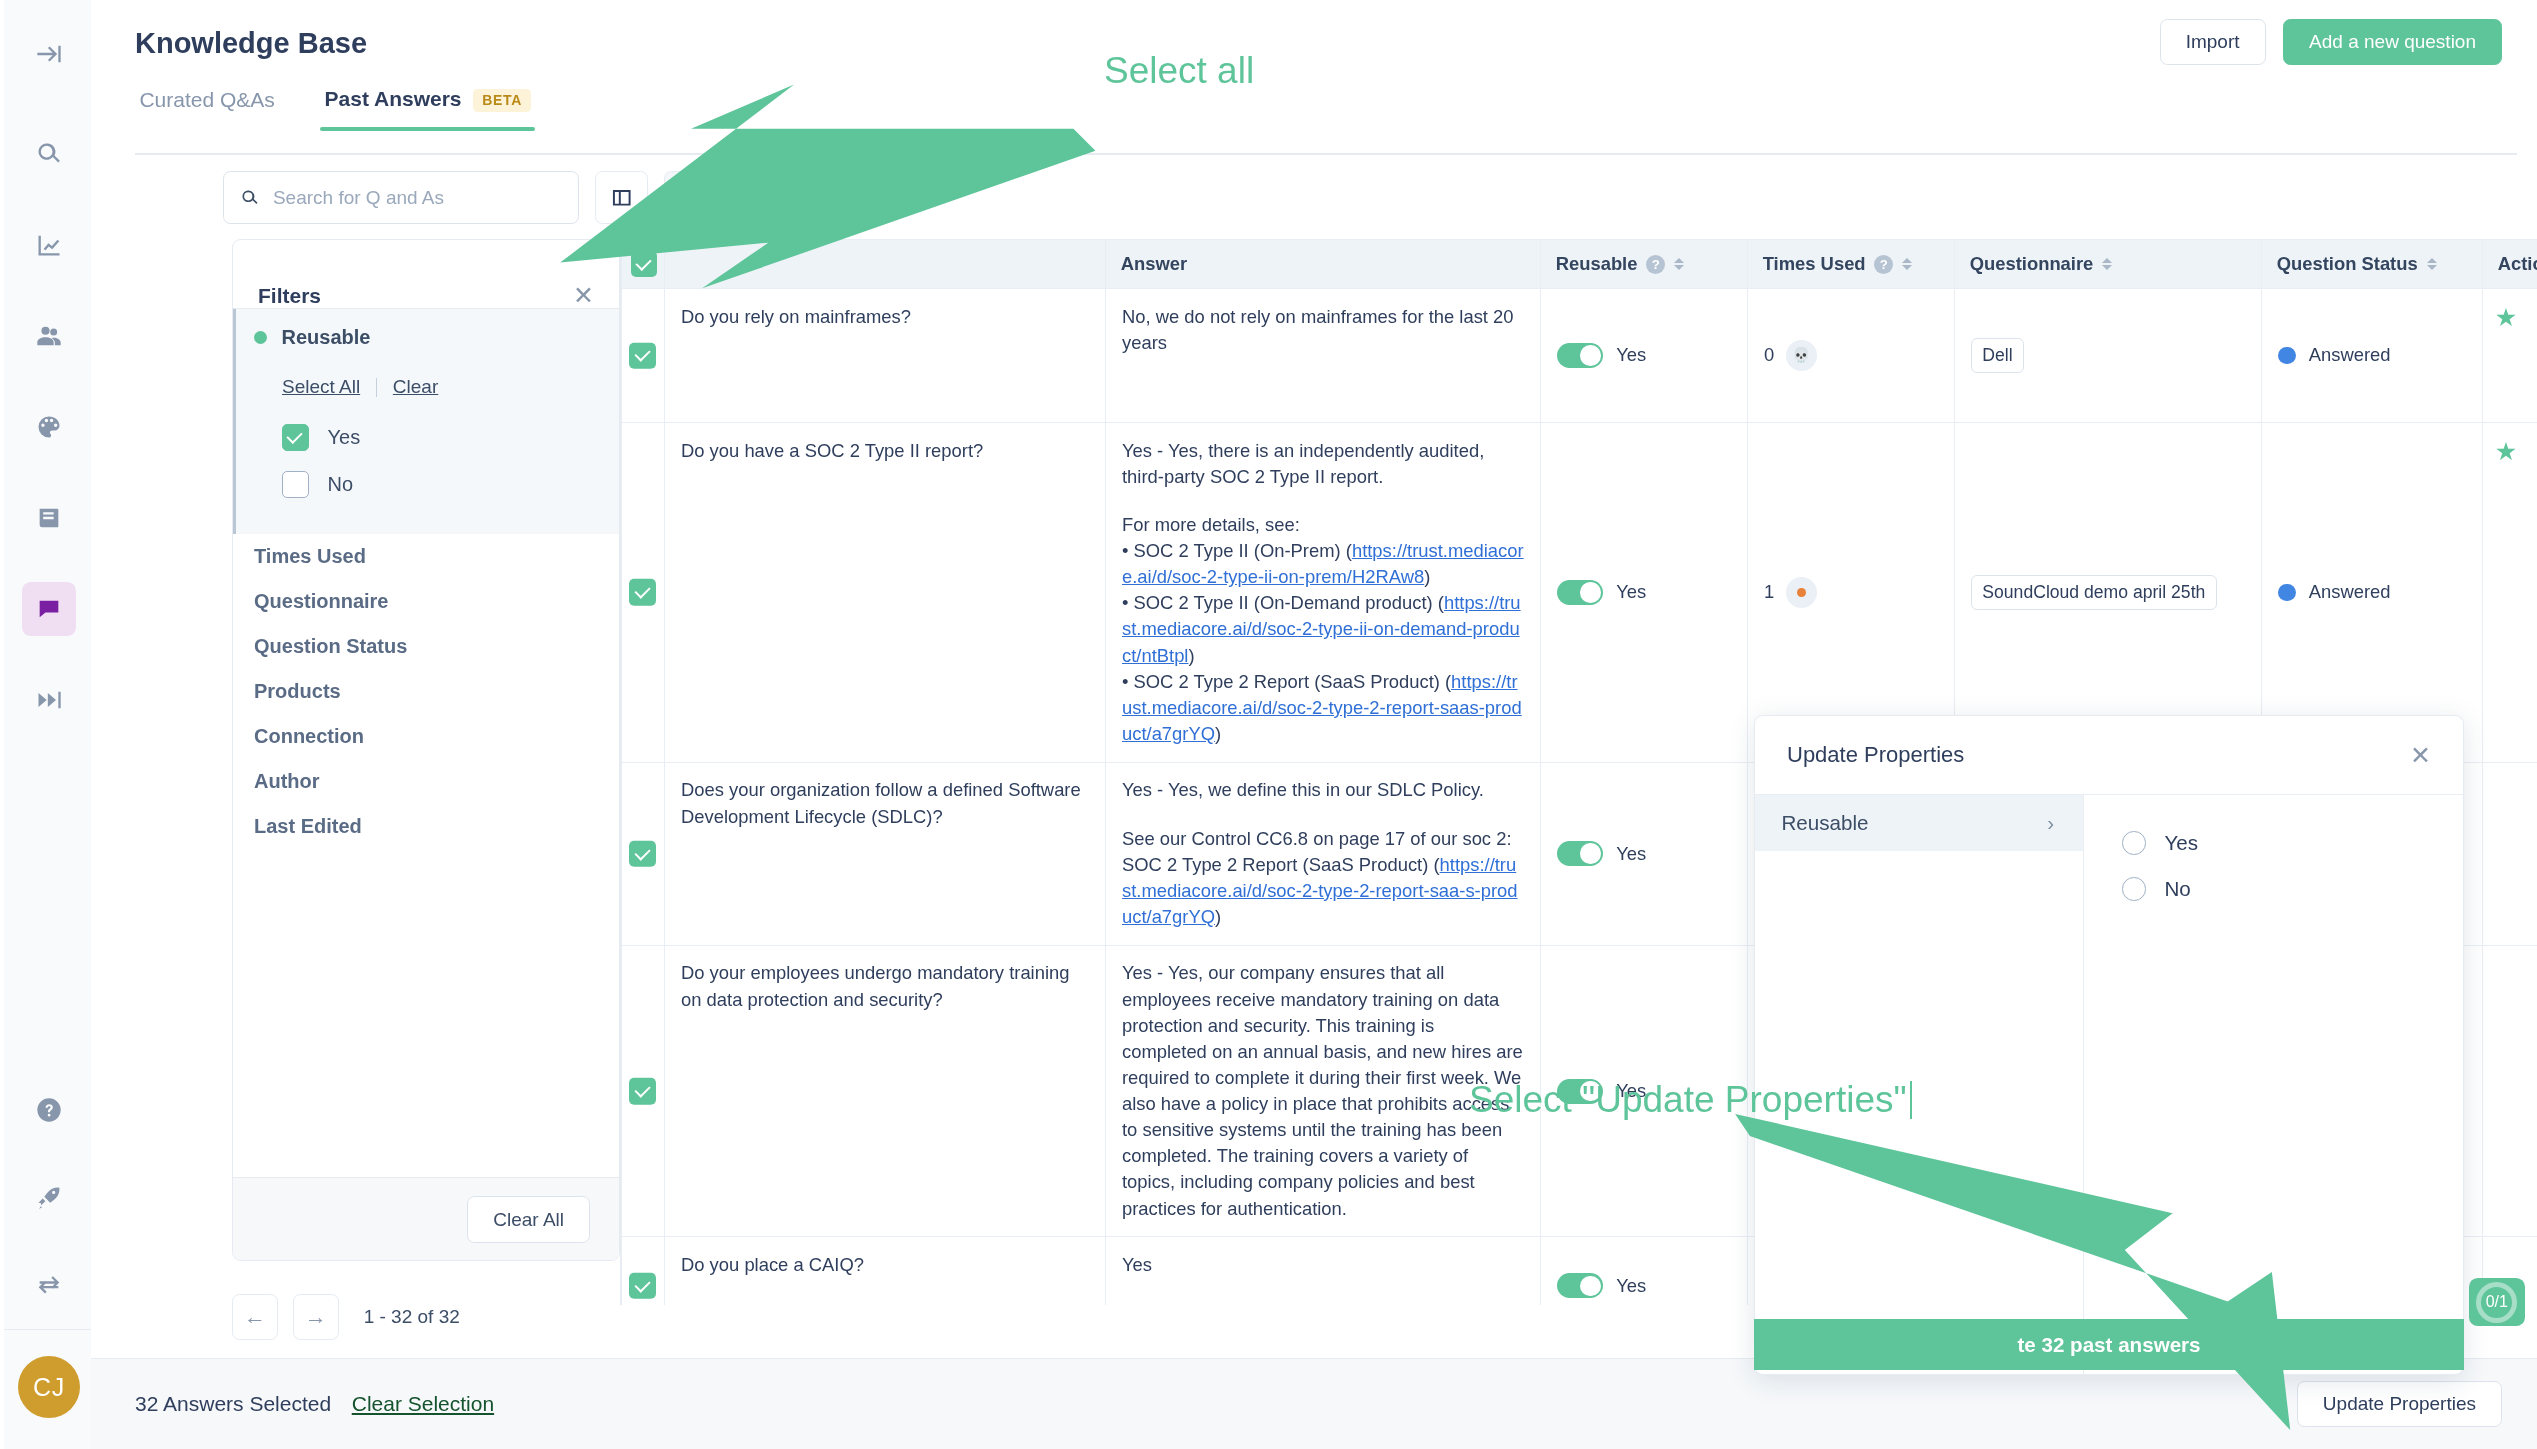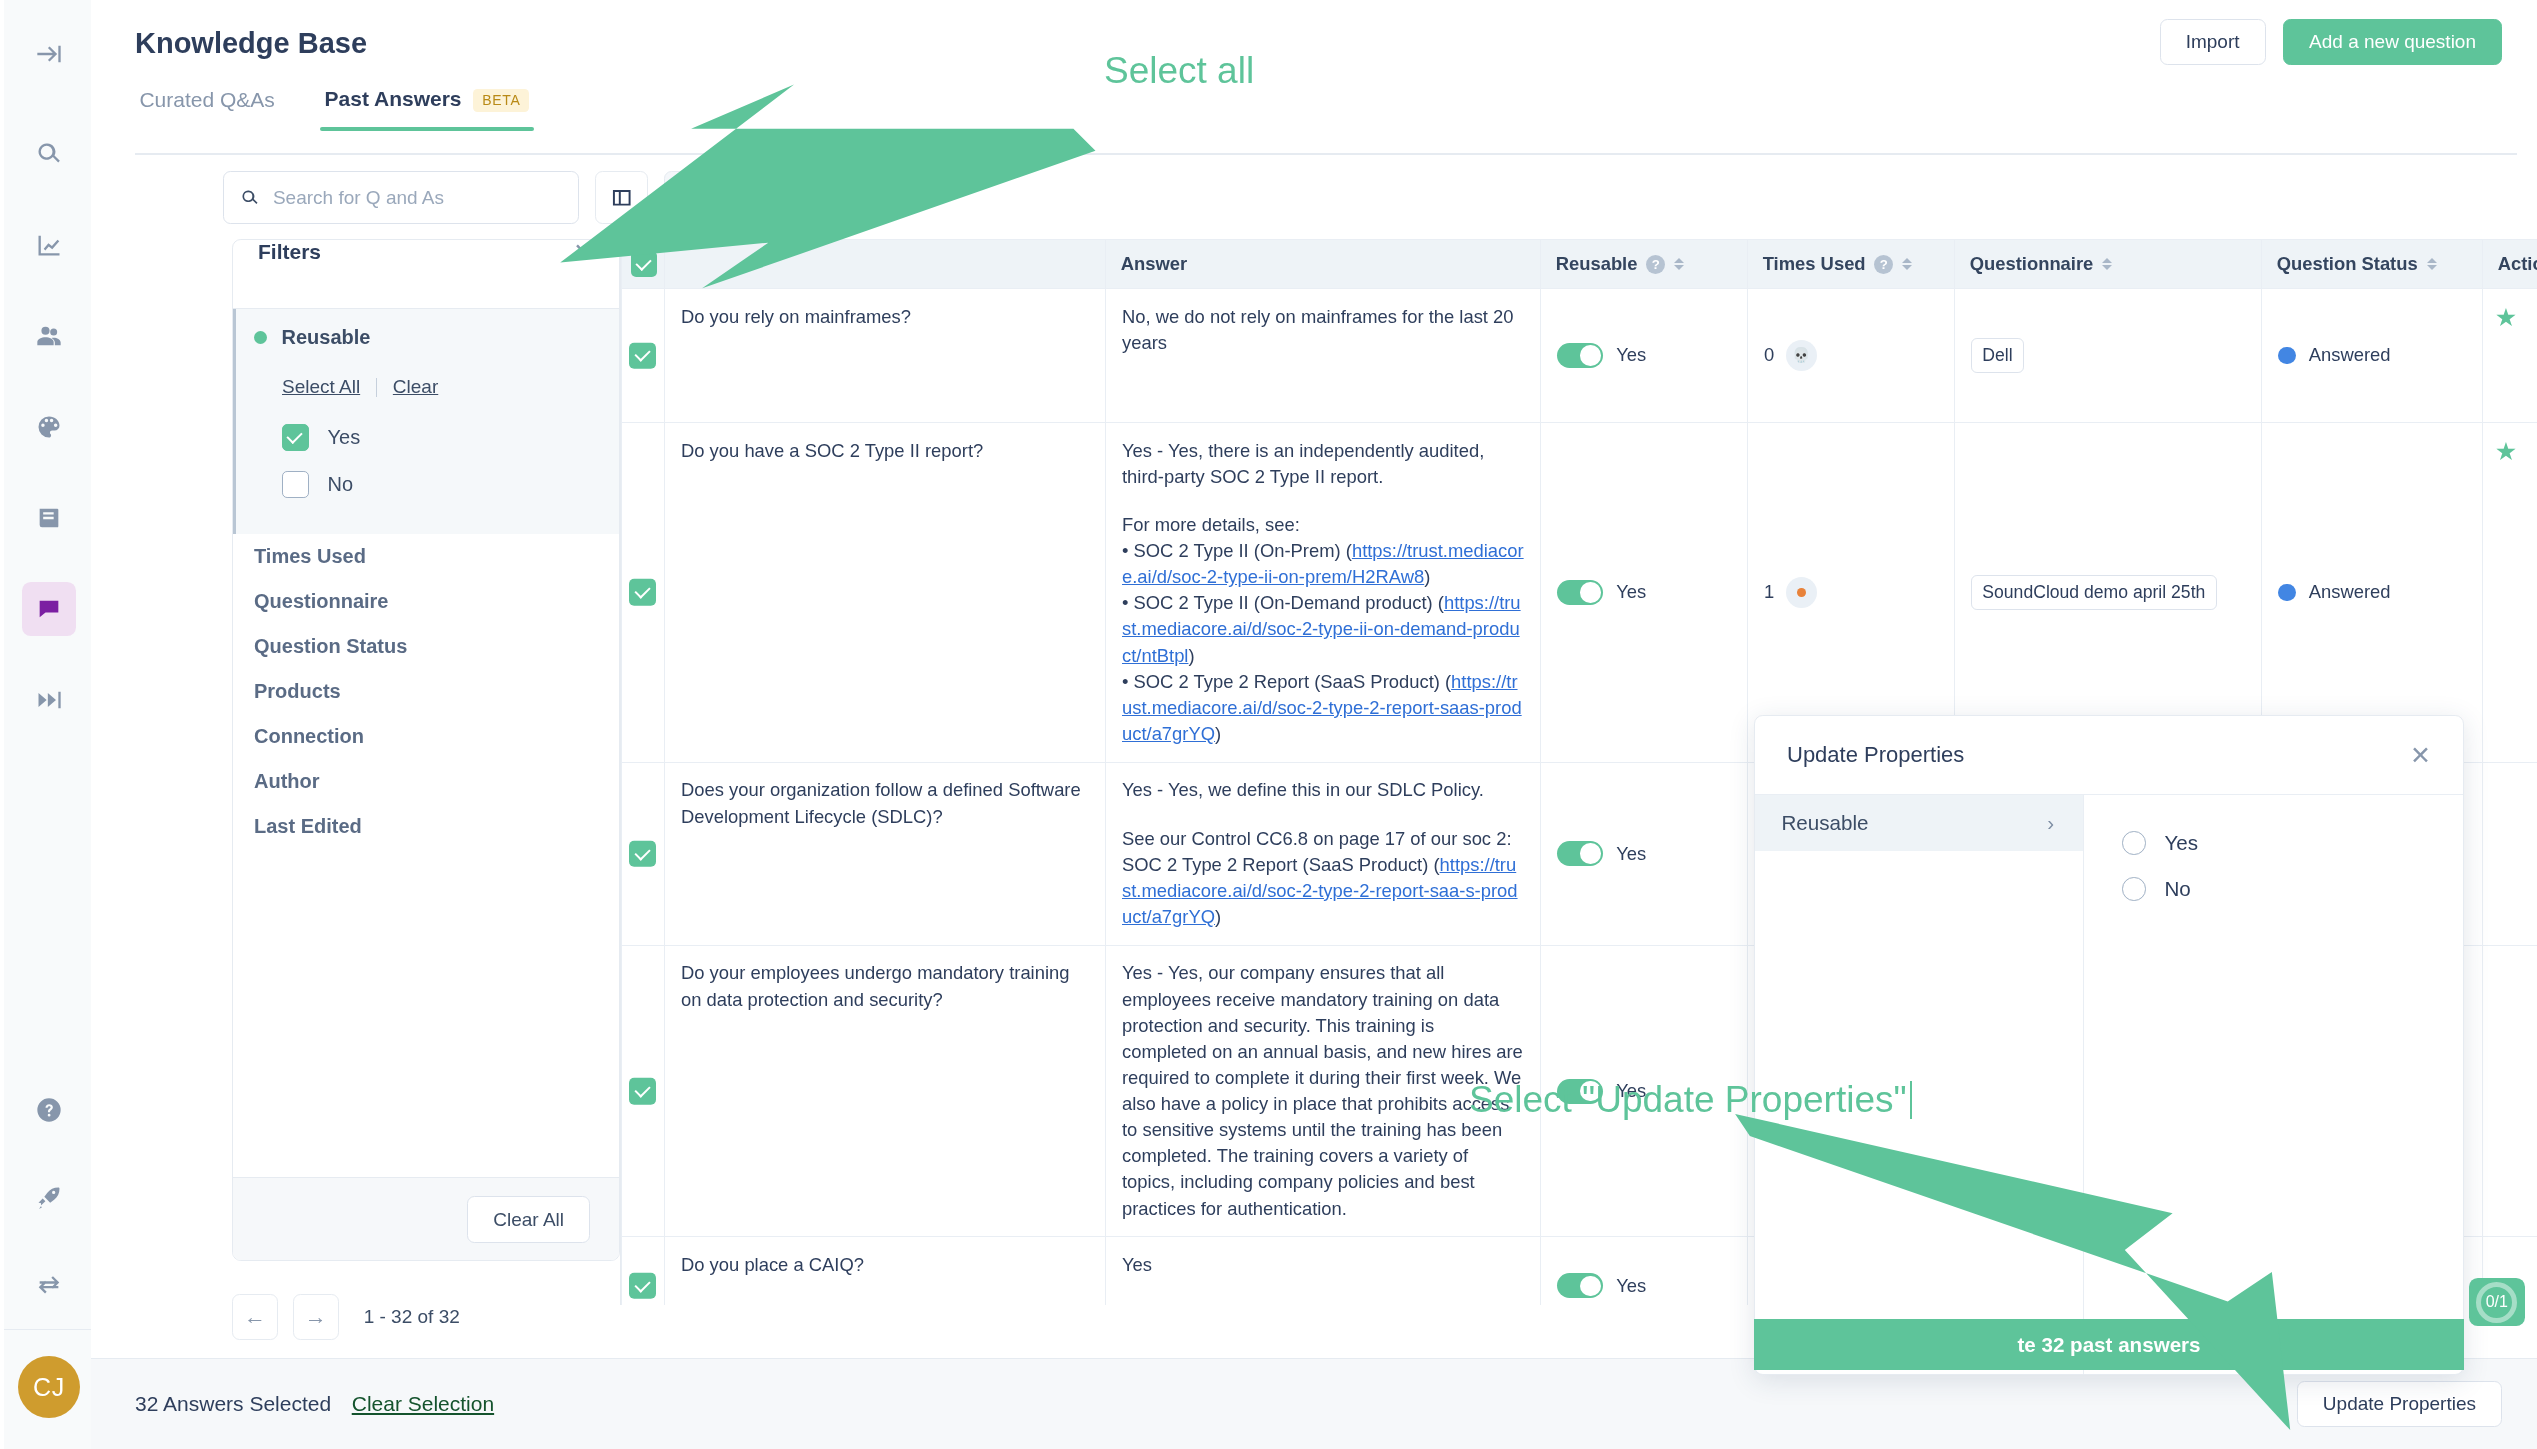--- a/index.html
+++ b/index.html
@@ -49,21 +49,21 @@
 
   
   .tabs { position: absolute; left: 44px; top: 87px; display: flex; align-items: flex-end; gap: 41px; }
   .tab { position: relative; padding: 0 4.4px 19px 4.4px; font-size: 21px; color: #8796ab; cursor: pointer; white-space: nowrap; }
   .tab.active { color: #2e3e5c; font-weight: bold; }
   .tab.active::after {
     content: ""; position: absolute; left: 0; right: 0; bottom: 0; height: 4.4px; background: #5ec49a; border-radius: 2.2px;
   }
   .beta-badge {
     display: inline-block; margin-left: 11.8px; background: #fdf3d8; color: #b98a17;
-    font-size: 14px; font-weight: normal; letter-spacing: 0.7px; padding: 3.7px 8.8px; border-radius: 4.4px; vertical-align: middle;
+    font-size: 14px; font-weight: bold; letter-spacing: 0.7px; padding: 3.7px 8.8px; border-radius: 4.4px; vertical-align: middle;
   }
   .tabs-rule { position: absolute; left: 44px; top: 153px; width: 2382px; height: 1.5px; background: #e6ebf1; }
 
   
   .toolbar { position: absolute; left: 132px; top: 171px; display: flex; align-items: center; gap: 16px; }
   .search-box {
     width: 356px; height: 53px; border: 0.7px solid #dde3ec; border-radius: 7.4px;
     display: flex; align-items: center; padding: 0 16px; gap: 13.2px; background: #fff;
   }
   .search-box input {
@@ -78,21 +78,21 @@
   .sq-btn.alt { background: #f4f7fa; }
   .sq-btn svg { width: 23.5px; height: 23.5px; fill: currentColor; }
   .results-text { font-size: 19px; color: #2e3e5c; margin-left: 13.2px; white-space: nowrap; }
   .clear-filters { font-size: 19px; color: #2f6fd6; text-decoration: underline; margin-left: 10.3px; cursor: pointer; white-space: nowrap; }
 
   
   .filters {
     position: absolute; left: 141px; top: 239px; width: 388px; height: 1022px;
     background: #fff; border: 0.7px solid #e6ebf1; border-radius: 8.8px; overflow: hidden;
   }
-  .filters-head { height: 68px; display: flex; align-items: flex-start; justify-content: space-between; padding: 0 25px; }
+  .filters-head { height: 68px; display: flex; align-items: flex-end; justify-content: space-between; padding: 0 25px; }
   .filters-title { font-size: 21px; font-weight: bold; color: #2e3e5c; }
   .x-icon { font-size: 25px; color: #8796ab; cursor: pointer; line-height: 1; }
   .filters-body { border-top: 0.7px solid #e6ebf1; height: 869px; }
   .fgroup-active { background: #f5f8fa; border-left: 3.7px solid #b9c6d4; }
   .fgroup-head { height: 57px; display: flex; align-items: center; gap: 14.7px; padding-left: 17.6px; cursor: pointer; }
   .fdot { width: 13.2px; height: 13.2px; border-radius: 50%; background: #5ec49a; }
   .fgroup-label { font-size: 20px; font-weight: bold; color: #3c4d66; }
   .fgroup-body { padding: 10.3px 0 22px 46px; }
   .sel-row { display: flex; align-items: center; gap: 16px; margin-bottom: 19px; }
   .link-u { font-size: 19px; color: #3c4d66; text-decoration: underline; cursor: pointer; }

